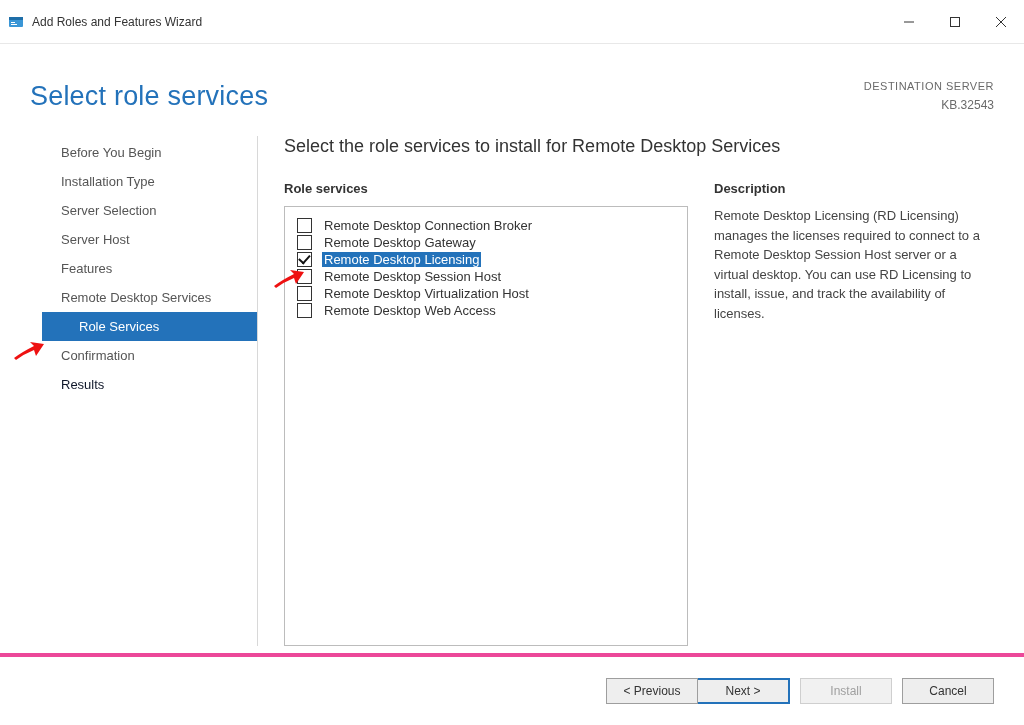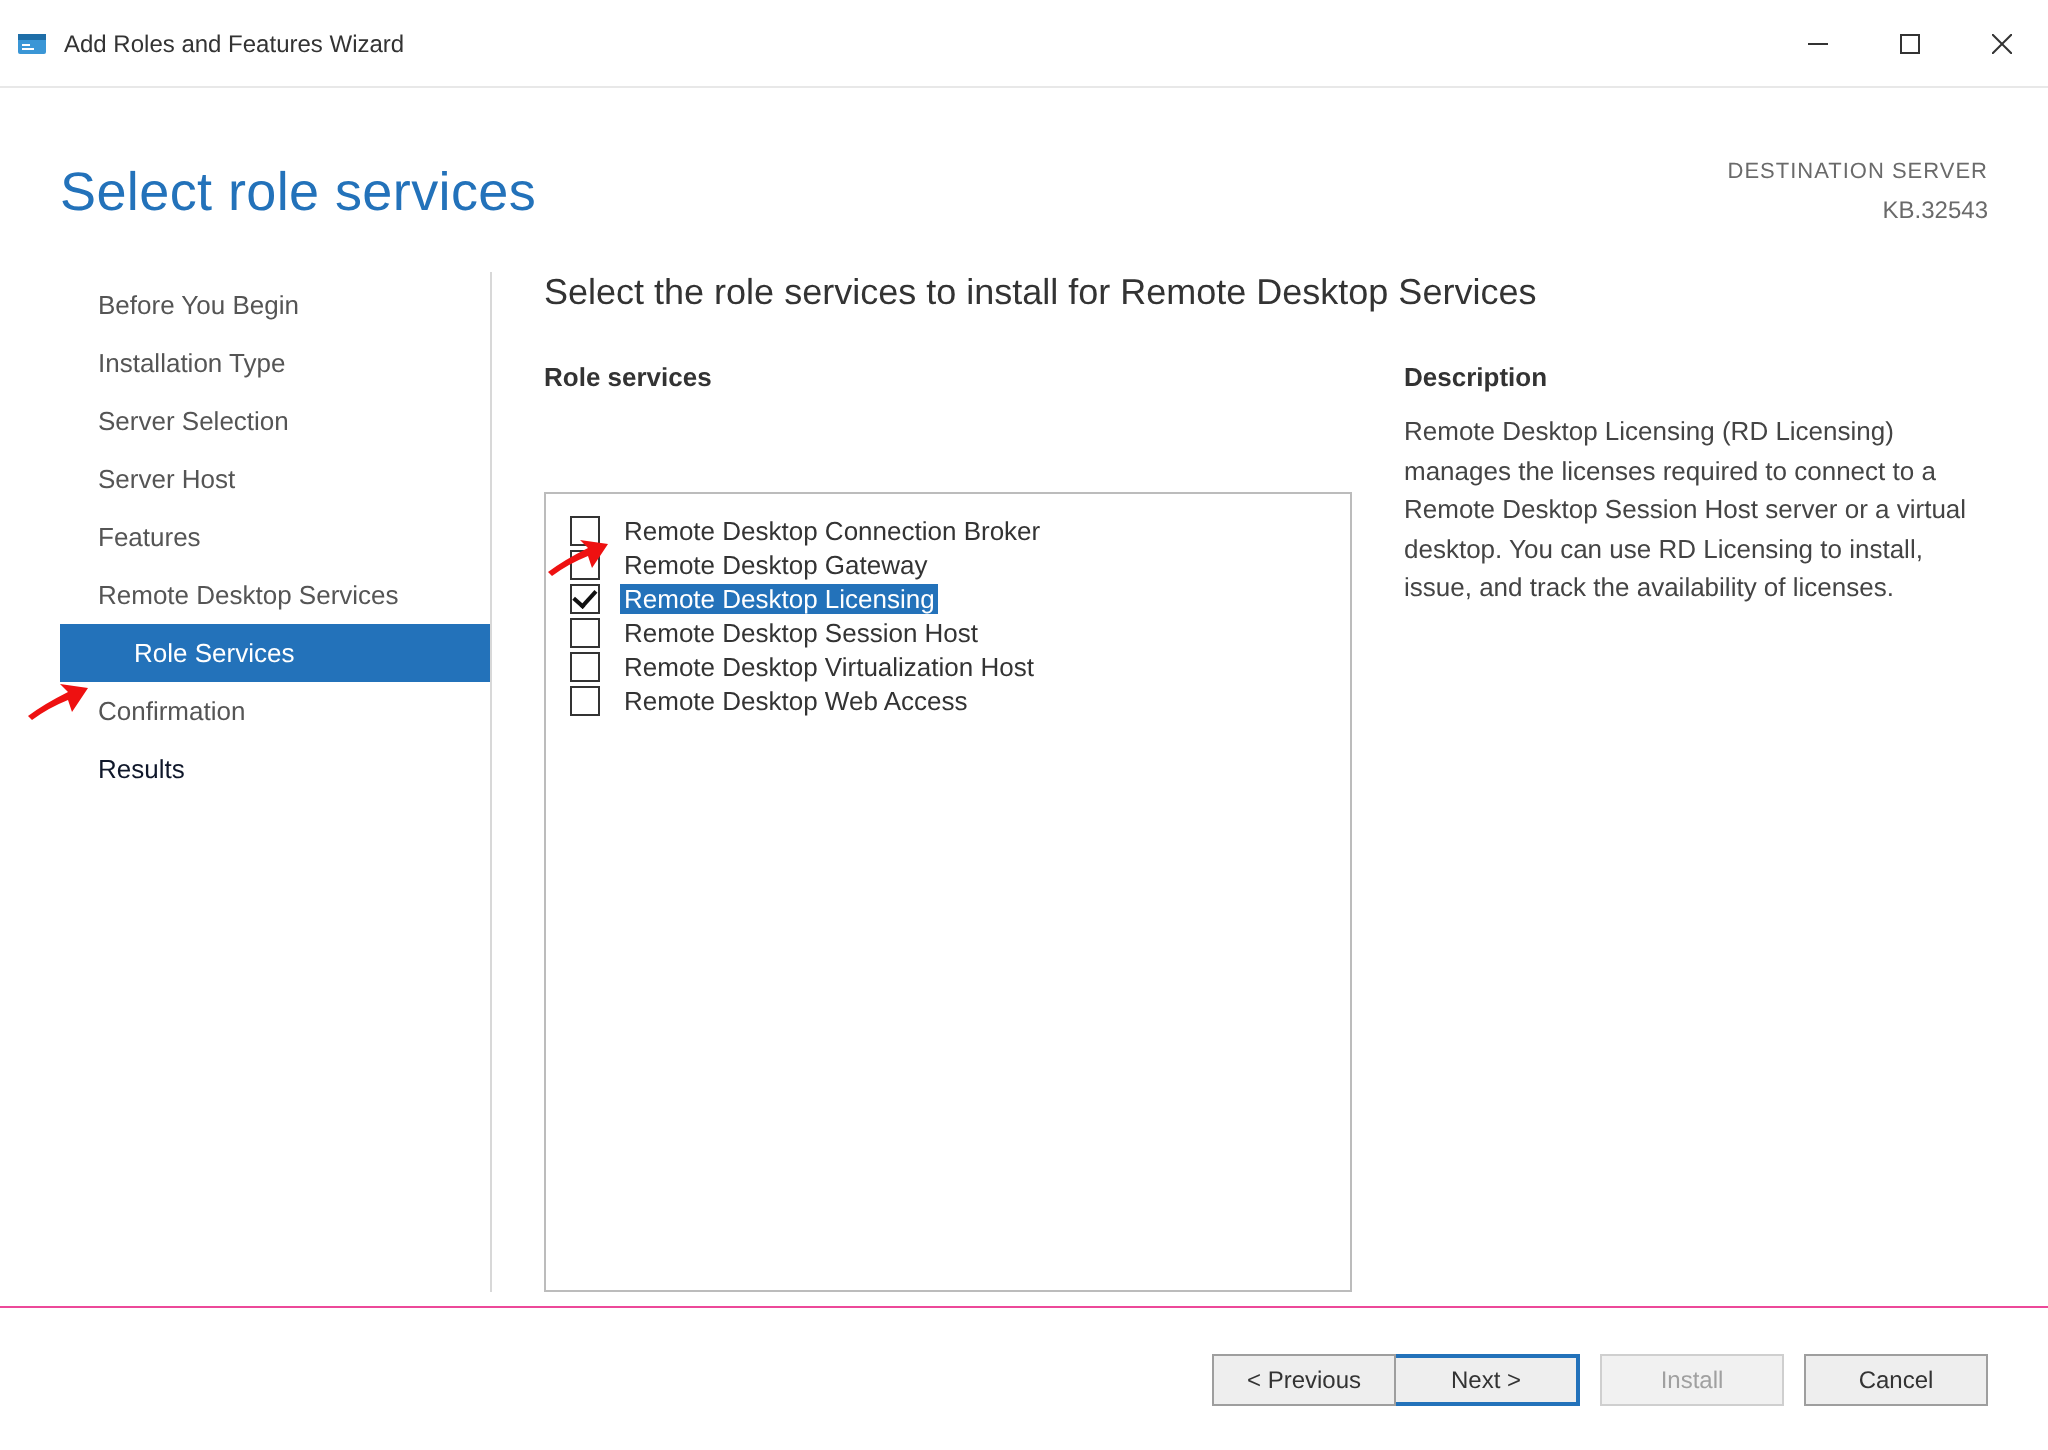--- a/index.html
+++ b/index.html
@@ -14,48 +14,48 @@
     .winbtn svg { stroke: #333; stroke-width: 1; fill: none; }
 
     
     .header { padding: 36px 30px 24px 30px; display: flex; justify-content: space-between; align-items: center; }
     .page-title { font-size: 27px; font-weight: 300; color: #2372ba; letter-spacing: 0.2px; }
     .dest { text-align: right; font-size: 11px; color: #6a6a6a; }
     .dest .label { text-transform: uppercase; letter-spacing: 0.5px; }
     .dest .name { margin-top: 6px; font-size: 12px; }
 
     
-    .main { display: flex; padding: 0 30px 0 30px; height: 510px; }
+    .main { display: flex; padding: 0 30px 0 42px; height: 510px; }
 
     .sidebar { width: 216px; border-right: 1px solid #d8d8d8; padding-top: 2px; position: relative; }
     .step { font-size: 13px; color: #555; padding: 7px 10px 7px 16px; cursor: default; border-left: 3px solid transparent; }
     .step.sub { padding-left: 34px; }
     .step.active { background: #2372ba; color: #fff; }
     .step.disabled { color: #0f172a; }
 
     .content { flex: 1; padding: 0 0 0 26px; display: flex; flex-direction: column; }
     .instruction { font-size: 18px; color: #333; margin-bottom: 24px; }
 
     .cols { display: flex; flex: 1; gap: 26px; }
     .col-left { width: 404px; display: flex; flex-direction: column; }
     .col-right { flex: 1; }
 
     .col-heading { font-size: 13px; font-weight: 600; color: #333; margin-bottom: 10px; }
 
-    .listbox { border: 1px solid #bcbcbc; flex: 1; padding: 10px 8px; background: #fff; margin-top: 40px; }
+    .listbox { border: 1px solid #bcbcbc; flex: 1; padding: 10px 8px; background: #fff; }
     .chkrow { display: flex; align-items: center; gap: 10px; padding: 1px 4px; font-size: 13px; color: #333; }
     .chk { width: 15px; height: 15px; border: 1px solid #333; background: #fff; display: inline-flex; align-items: center; justify-content: center; flex-shrink: 0; }
     .chk.checked::after { content: ""; width: 9px; height: 5px; border-left: 2px solid #111; border-bottom: 2px solid #111; transform: rotate(-48deg) translate(1px,-1px); }
     .chkrow .lbl { padding: 0 2px; }
     .chkrow.sel .lbl { background: #2372ba; color: #fff; }
 
     .desc-text { font-size: 13px; color: #444; line-height: 1.5; }
 
     
-    .footer { position: absolute; bottom: 0; left: 0; right: 0; border-top: 1px solid #ec4899; height: 72px; display: flex; align-items: center; justify-content: flex-end; padding-right: 30px; gap: 10px; }
+    .footer { position: absolute; bottom: 0; left: 0; right: 0; border-top: 4px solid #ec4899; height: 72px; display: flex; align-items: center; justify-content: flex-end; padding-right: 30px; gap: 10px; }
     .btn { min-width: 92px; height: 26px; font-size: 12px; border: 1px solid #9e9e9e; background: #eee; color: #333; display: inline-flex; align-items: center; justify-content: center; cursor: default; }
     .btn.default { border: 2px solid #2372ba; background: #eee; }
     .btn.disabled { color: #a0a0a0; border-color: #cfcfcf; background: #f1f1f1; }
     .btn-group { display: flex; }
     .btn-group .btn { margin: 0; }
     .btn-group .btn + .btn { border-left: none; }
 
     
     .arrow { position: absolute; width: 34px; height: 22px; pointer-events: none; }
     .arrow svg { width: 100%; height: 100%; }

